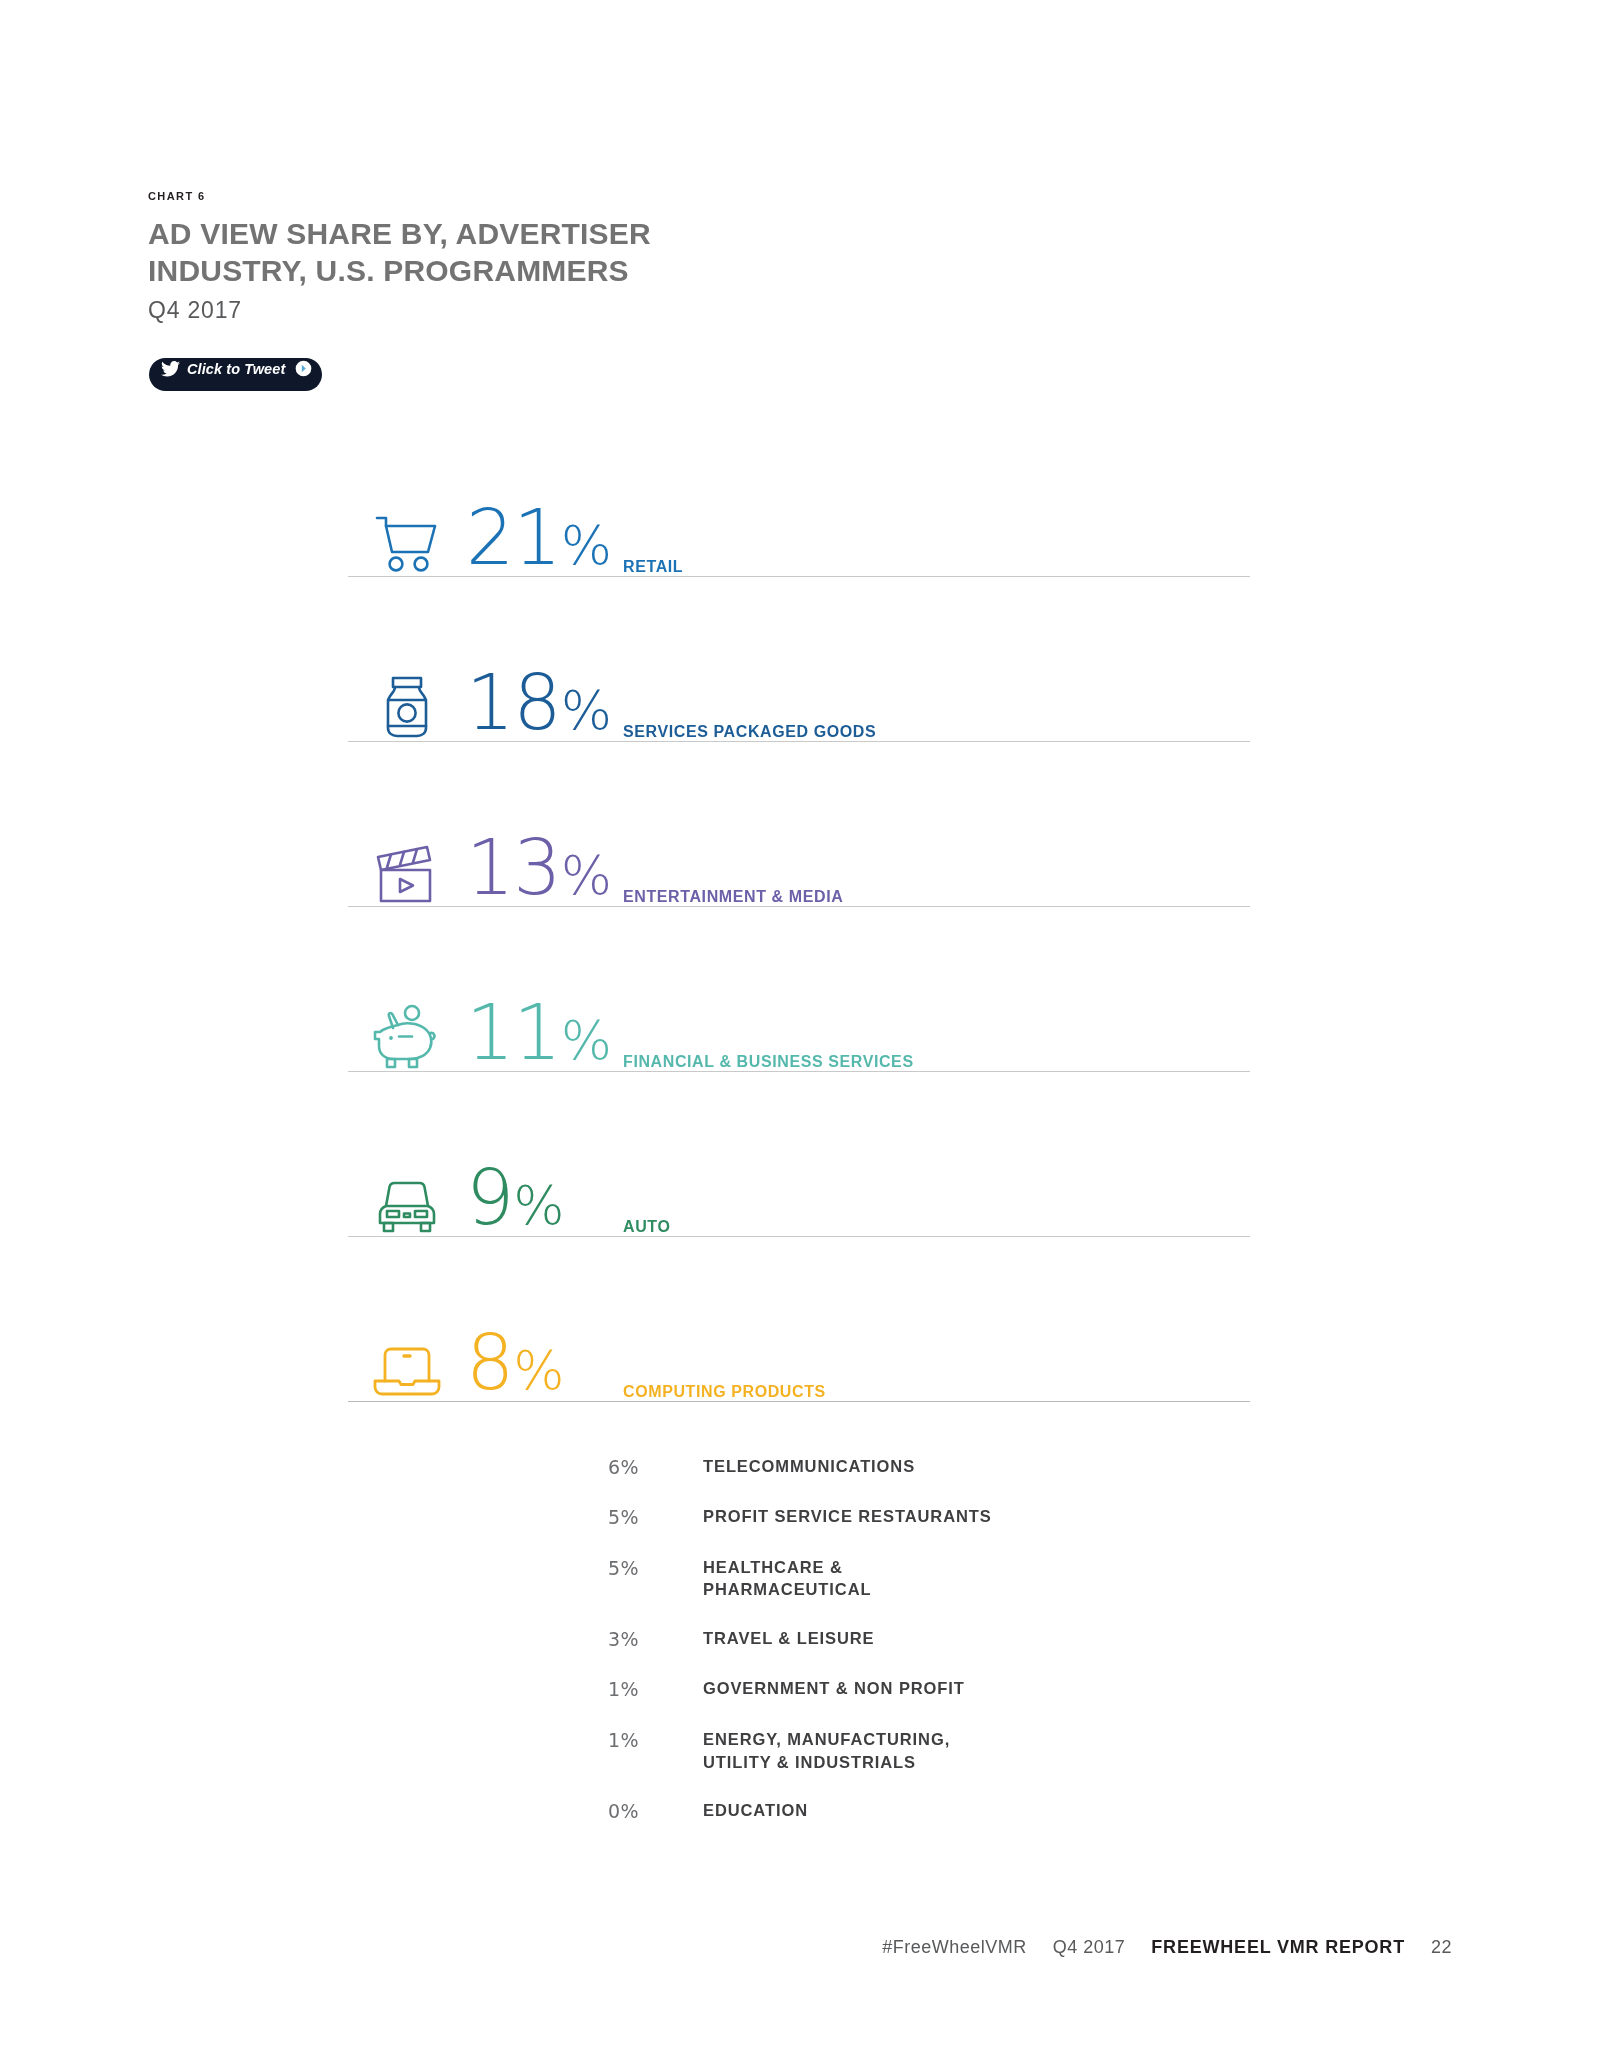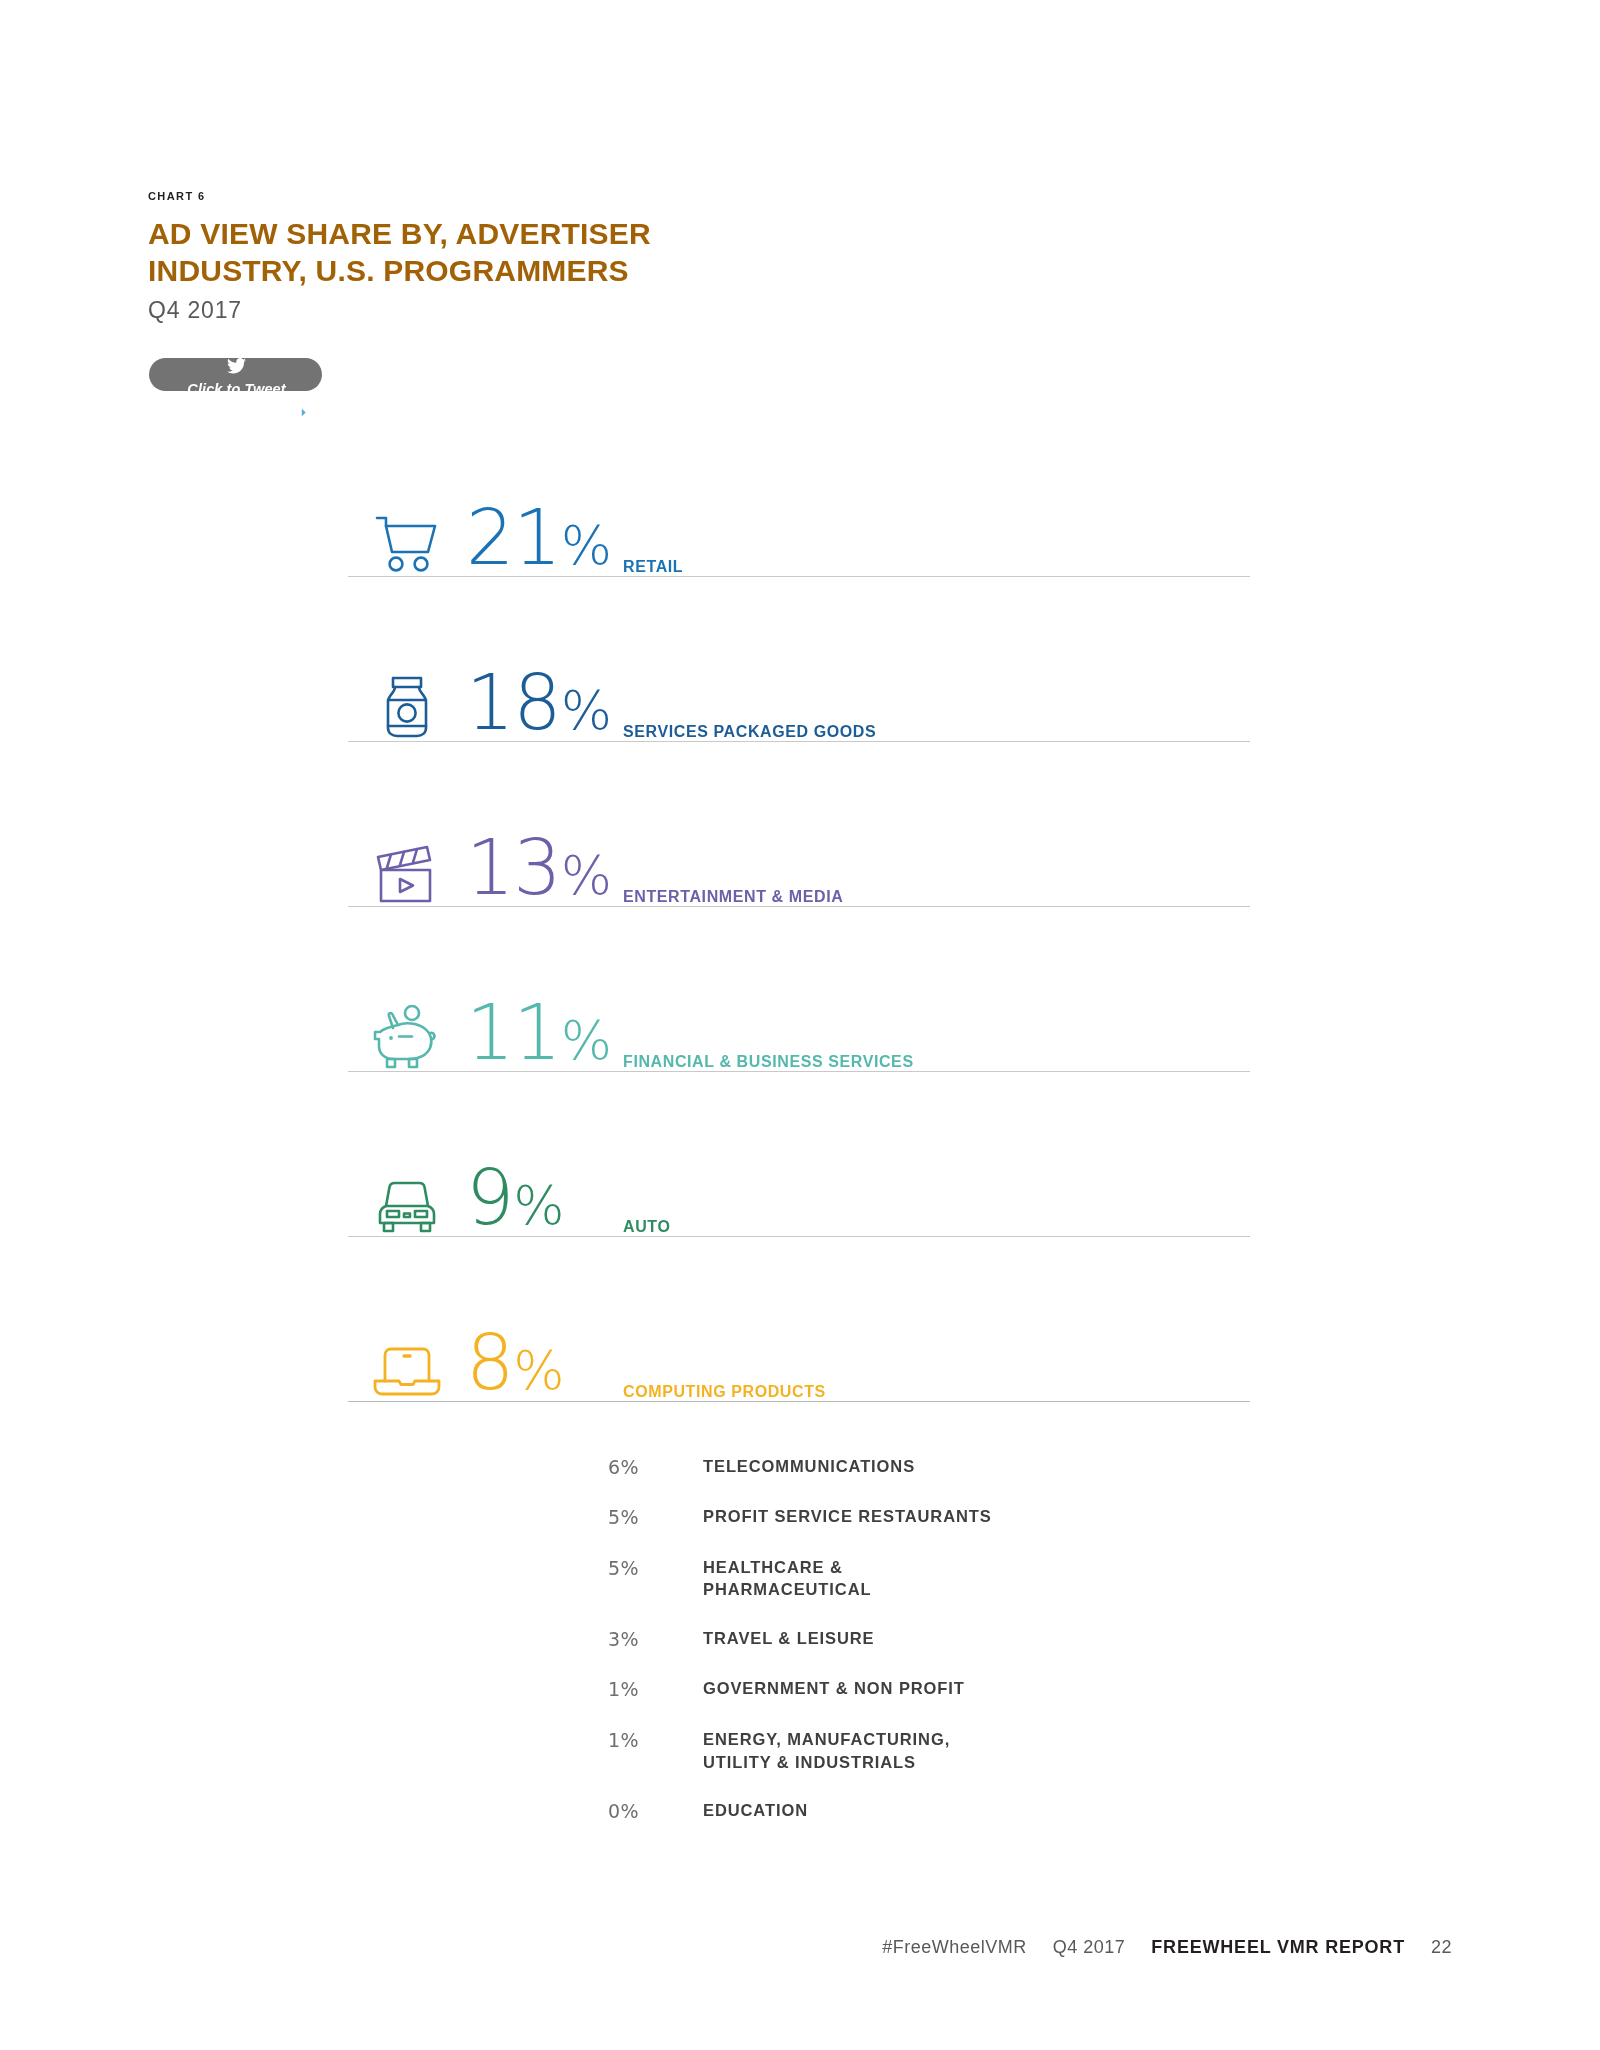--- a/index.html
+++ b/index.html
@@ -34,49 +34,48 @@
     font-weight: bold;
     letter-spacing: 1.4px;
     color: #231f20;
     margin: 0 0 14px 0;
   }
   .chart-title {
     font-size: 30px;
     line-height: 1.22;
     font-weight: bold;
     letter-spacing: 0.2px;
-    color: #a16207;
+    color: #737373;
     margin: 0;
     max-width: 520px;
   }
   .chart-period {
     font-size: 23px;
     color: #58595b;
     letter-spacing: 0.8px;
     margin: 8px 0 0 0;
     font-weight: 400;
   }
 
   
   .tweet-btn {
     position: absolute;
     left: 149px;
     top: 358px;
     height: 33px;
     width: 173px;
-    background: #737373;
+    background: #0f172a;
     border-radius: 17px;
     display: flex;
     align-items: center;
     padding: 0 10px 12px 12px;
     box-sizing: border-box;
     gap: 7px;
     cursor: pointer;
     user-select: none;
-    flex-direction: column;
   }
   .tweet-btn .bird { width: 19px; height: 16px; flex: 0 0 auto; display:block; }
   .tweet-label {
     font-size: 14.5px;
     font-style: italic;
     font-weight: bold;
     color: #ffffff;
     letter-spacing: 0.1px;
     white-space: nowrap;
   }

